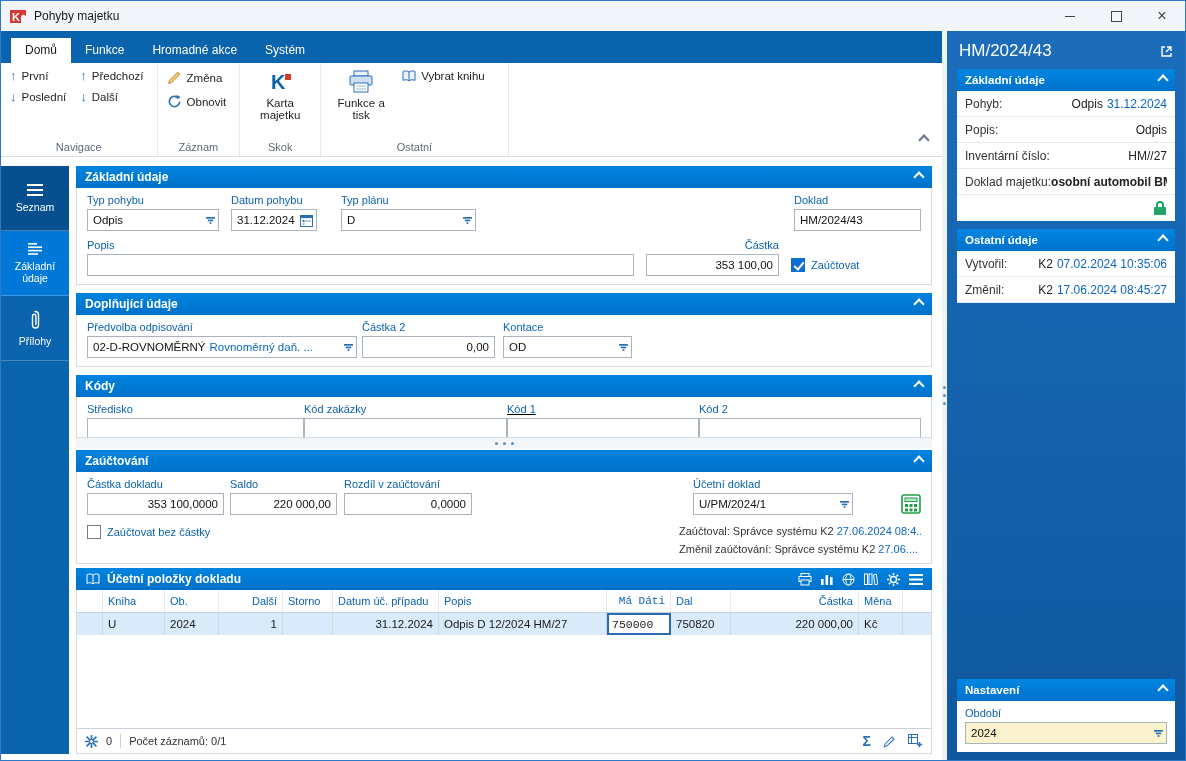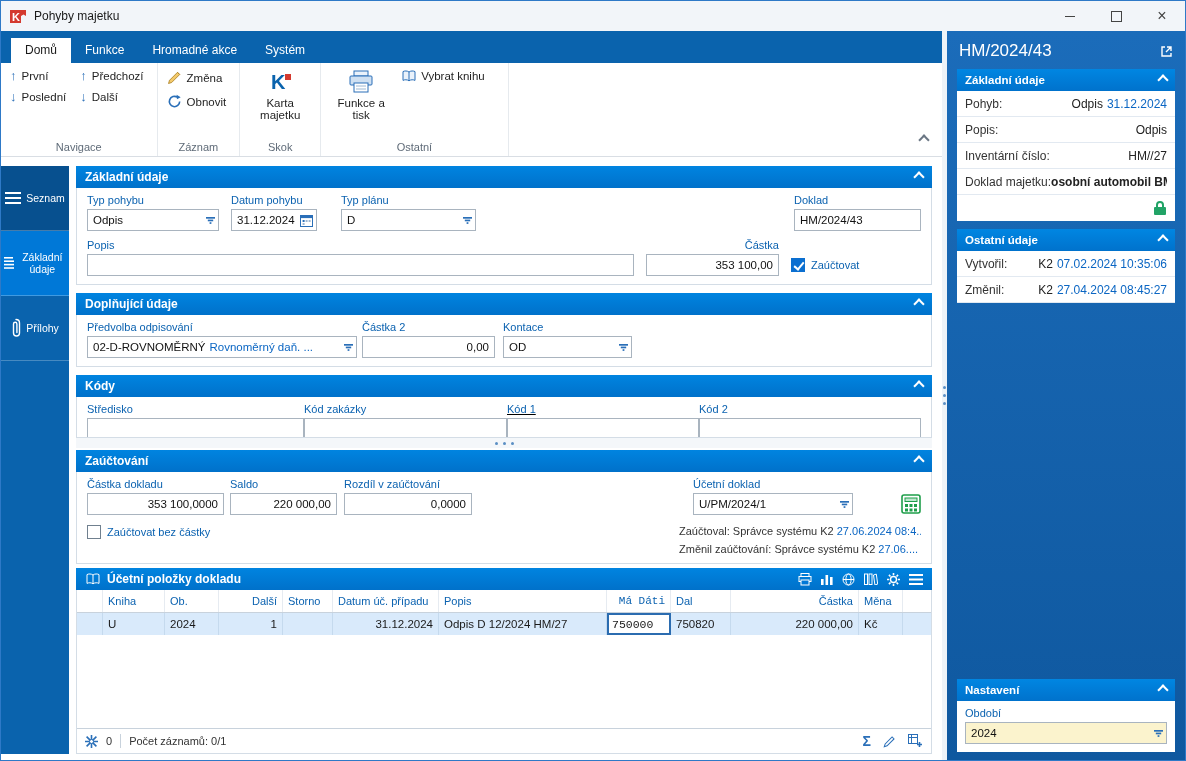--- a/index.html
+++ b/index.html
@@ -25,21 +25,21 @@
   .rgroup-label{height:18px;text-align:center;font-size:11px;color:#5f6b78;line-height:18px;}
   .sb-col{display:flex;flex-direction:column;gap:9px;margin-right:14px;}
   .sbtn{display:flex;align-items:center;gap:5px;font-size:11.5px;color:#1f1f1f;white-space:nowrap;cursor:default;}
   .arrow{color:#2a6fb8;font-size:13px;line-height:12px;}
   .big-btn{width:62px;display:flex;flex-direction:column;align-items:center;gap:3px;font-size:11.5px;color:#1f1f1f;text-align:center;cursor:default;}
   .ribbon-collapse{position:absolute;right:14px;bottom:8px;color:#6a7684;}
   .chev{display:inline-block;width:6px;height:6px;border-top:2px solid currentColor;border-right:2px solid currentColor;transform:rotate(-45deg);}
   
   .workspace{flex:1;display:flex;padding:9px 0 6px 0;background:#fff;min-height:0;}
   .side-nav{width:68px;flex:0 0 auto;background:#0a63ad;display:flex;flex-direction:column;}
-  .nav-item{min-height:52px;display:flex;flex-direction:row;align-items:center;justify-content:center;gap:5px;color:#fff;font-size:10.5px;text-align:center;padding:6px 3px;border-bottom:1px solid rgba(255,255,255,.25);cursor:default;}
+  .nav-item{min-height:52px;display:flex;flex-direction:column;align-items:center;justify-content:center;gap:5px;color:#fff;font-size:10.5px;text-align:center;padding:6px 3px;border-bottom:1px solid rgba(255,255,255,.25);cursor:default;}
   .nav-item.first{background:#07508f;}
   .nav-item.active{background:#0078d7;}
   .nav-fill{flex:1;}
   .main{flex:1;margin:0 10px 0 7px;display:flex;flex-direction:column;overflow:hidden;}
   
   .section{margin-bottom:8px;flex:0 0 auto;}
   .sec-header{height:22px;background:linear-gradient(#0084e0,#0071ca);color:#fff;font-weight:bold;font-size:12px;display:flex;align-items:center;padding:0 9px;cursor:default;}
   .sec-header .sp{flex:1;}
   .sec-body{border:1px solid #d4dde6;border-top:none;background:#fff;padding:6px 10px 8px 10px;}
   .frow{display:flex;align-items:flex-start;}
@@ -658,21 +658,21 @@
             <span class="p-label">Vytvořil:</span>
             <span class="p-vals">
               <span class="p-val">K2</span>
               <span class="p-extra">07.02.2024 10:35:06</span>
             </span>
           </div>
         <div class="p-row">
             <span class="p-label">Změnil:</span>
             <span class="p-vals">
               <span class="p-val">K2</span>
-              <span class="p-extra">27.04.2024 08:45:27</span>
+              <span class="p-extra">17.06.2024 08:45:27</span>
             </span>
           </div>
       </div>
 
       <div class="p-sec settings">
         <div class="p-sec-hdr">
             <span>Nastavení</span>
             <span class="sp"></span>
             <span class="chev"></span>
           </div>

